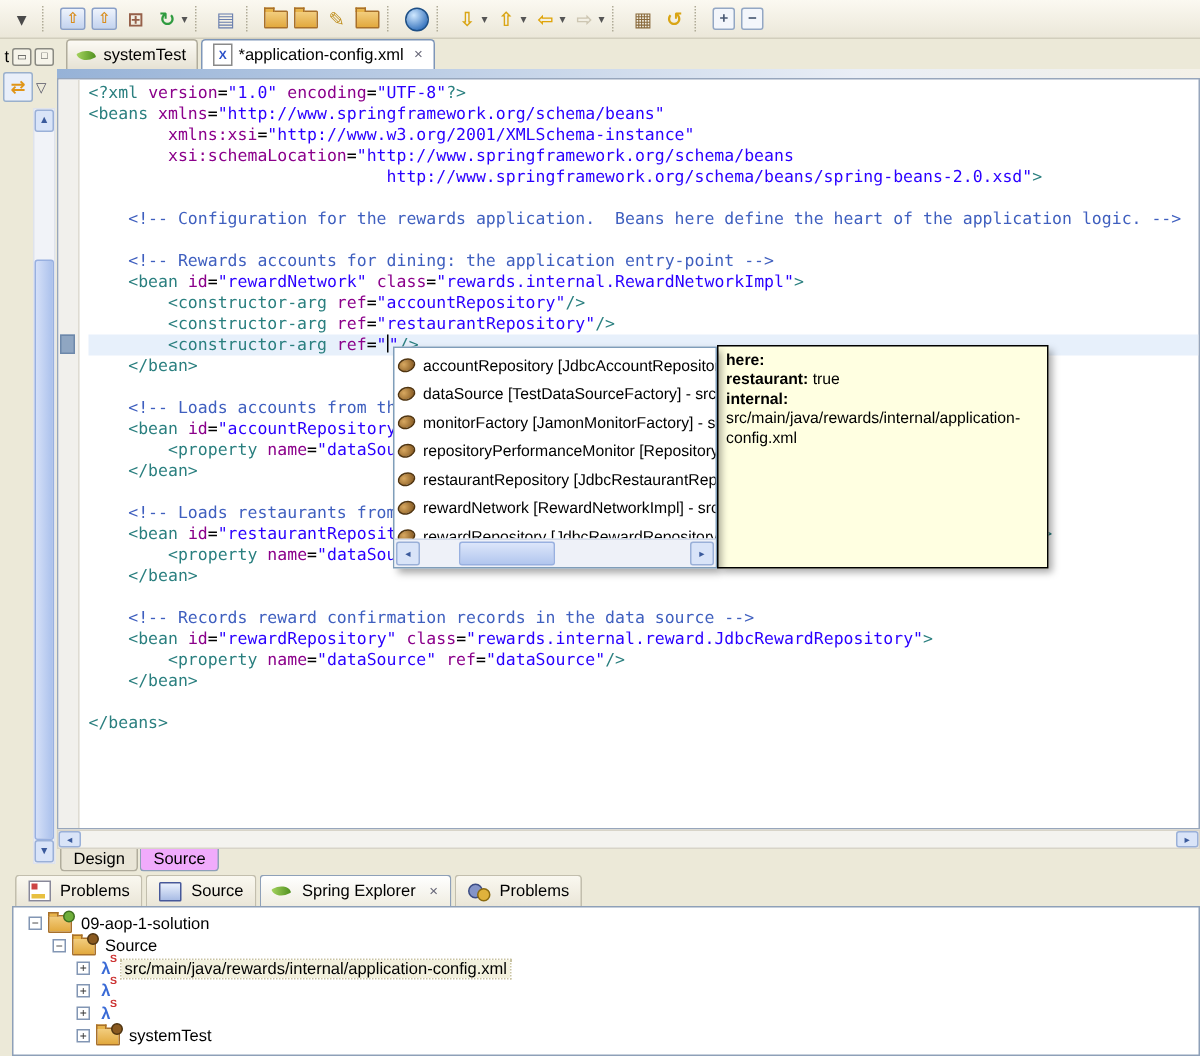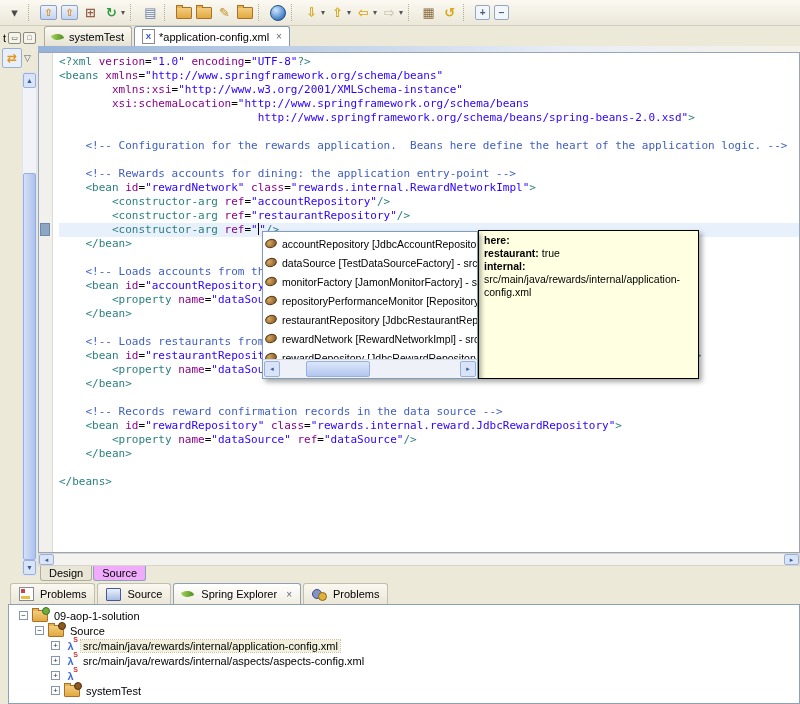--- a/index.html
+++ b/index.html
@@ -349,21 +349,20 @@
           <div class="trow selected">
             <span class="tind" style="width: 32px;"></span>
             <span class="exp">+</span>
             <span class="tic tic-spring-config"></span>
             <span class="tlabel">src/main/java/rewards/internal/application-config.xml</span>
           </div>
           <div class="trow">
             <span class="tind" style="width: 32px;"></span>
             <span class="exp">+</span>
             <span class="tic tic-spring-config"></span>
-            <span class="tlabel">src/main/java/rewards/internal/aspects/aspects-config.xml</span>
           </div>
           <div class="trow">
             <span class="tind" style="width: 32px;"></span>
             <span class="exp">+</span>
             <span class="tic tic-spring-config"></span>
           </div>
           <div class="trow">
             <span class="tind" style="width: 32px;"></span>
             <span class="exp">+</span>
             <span class="tic fold dotb"></span>

